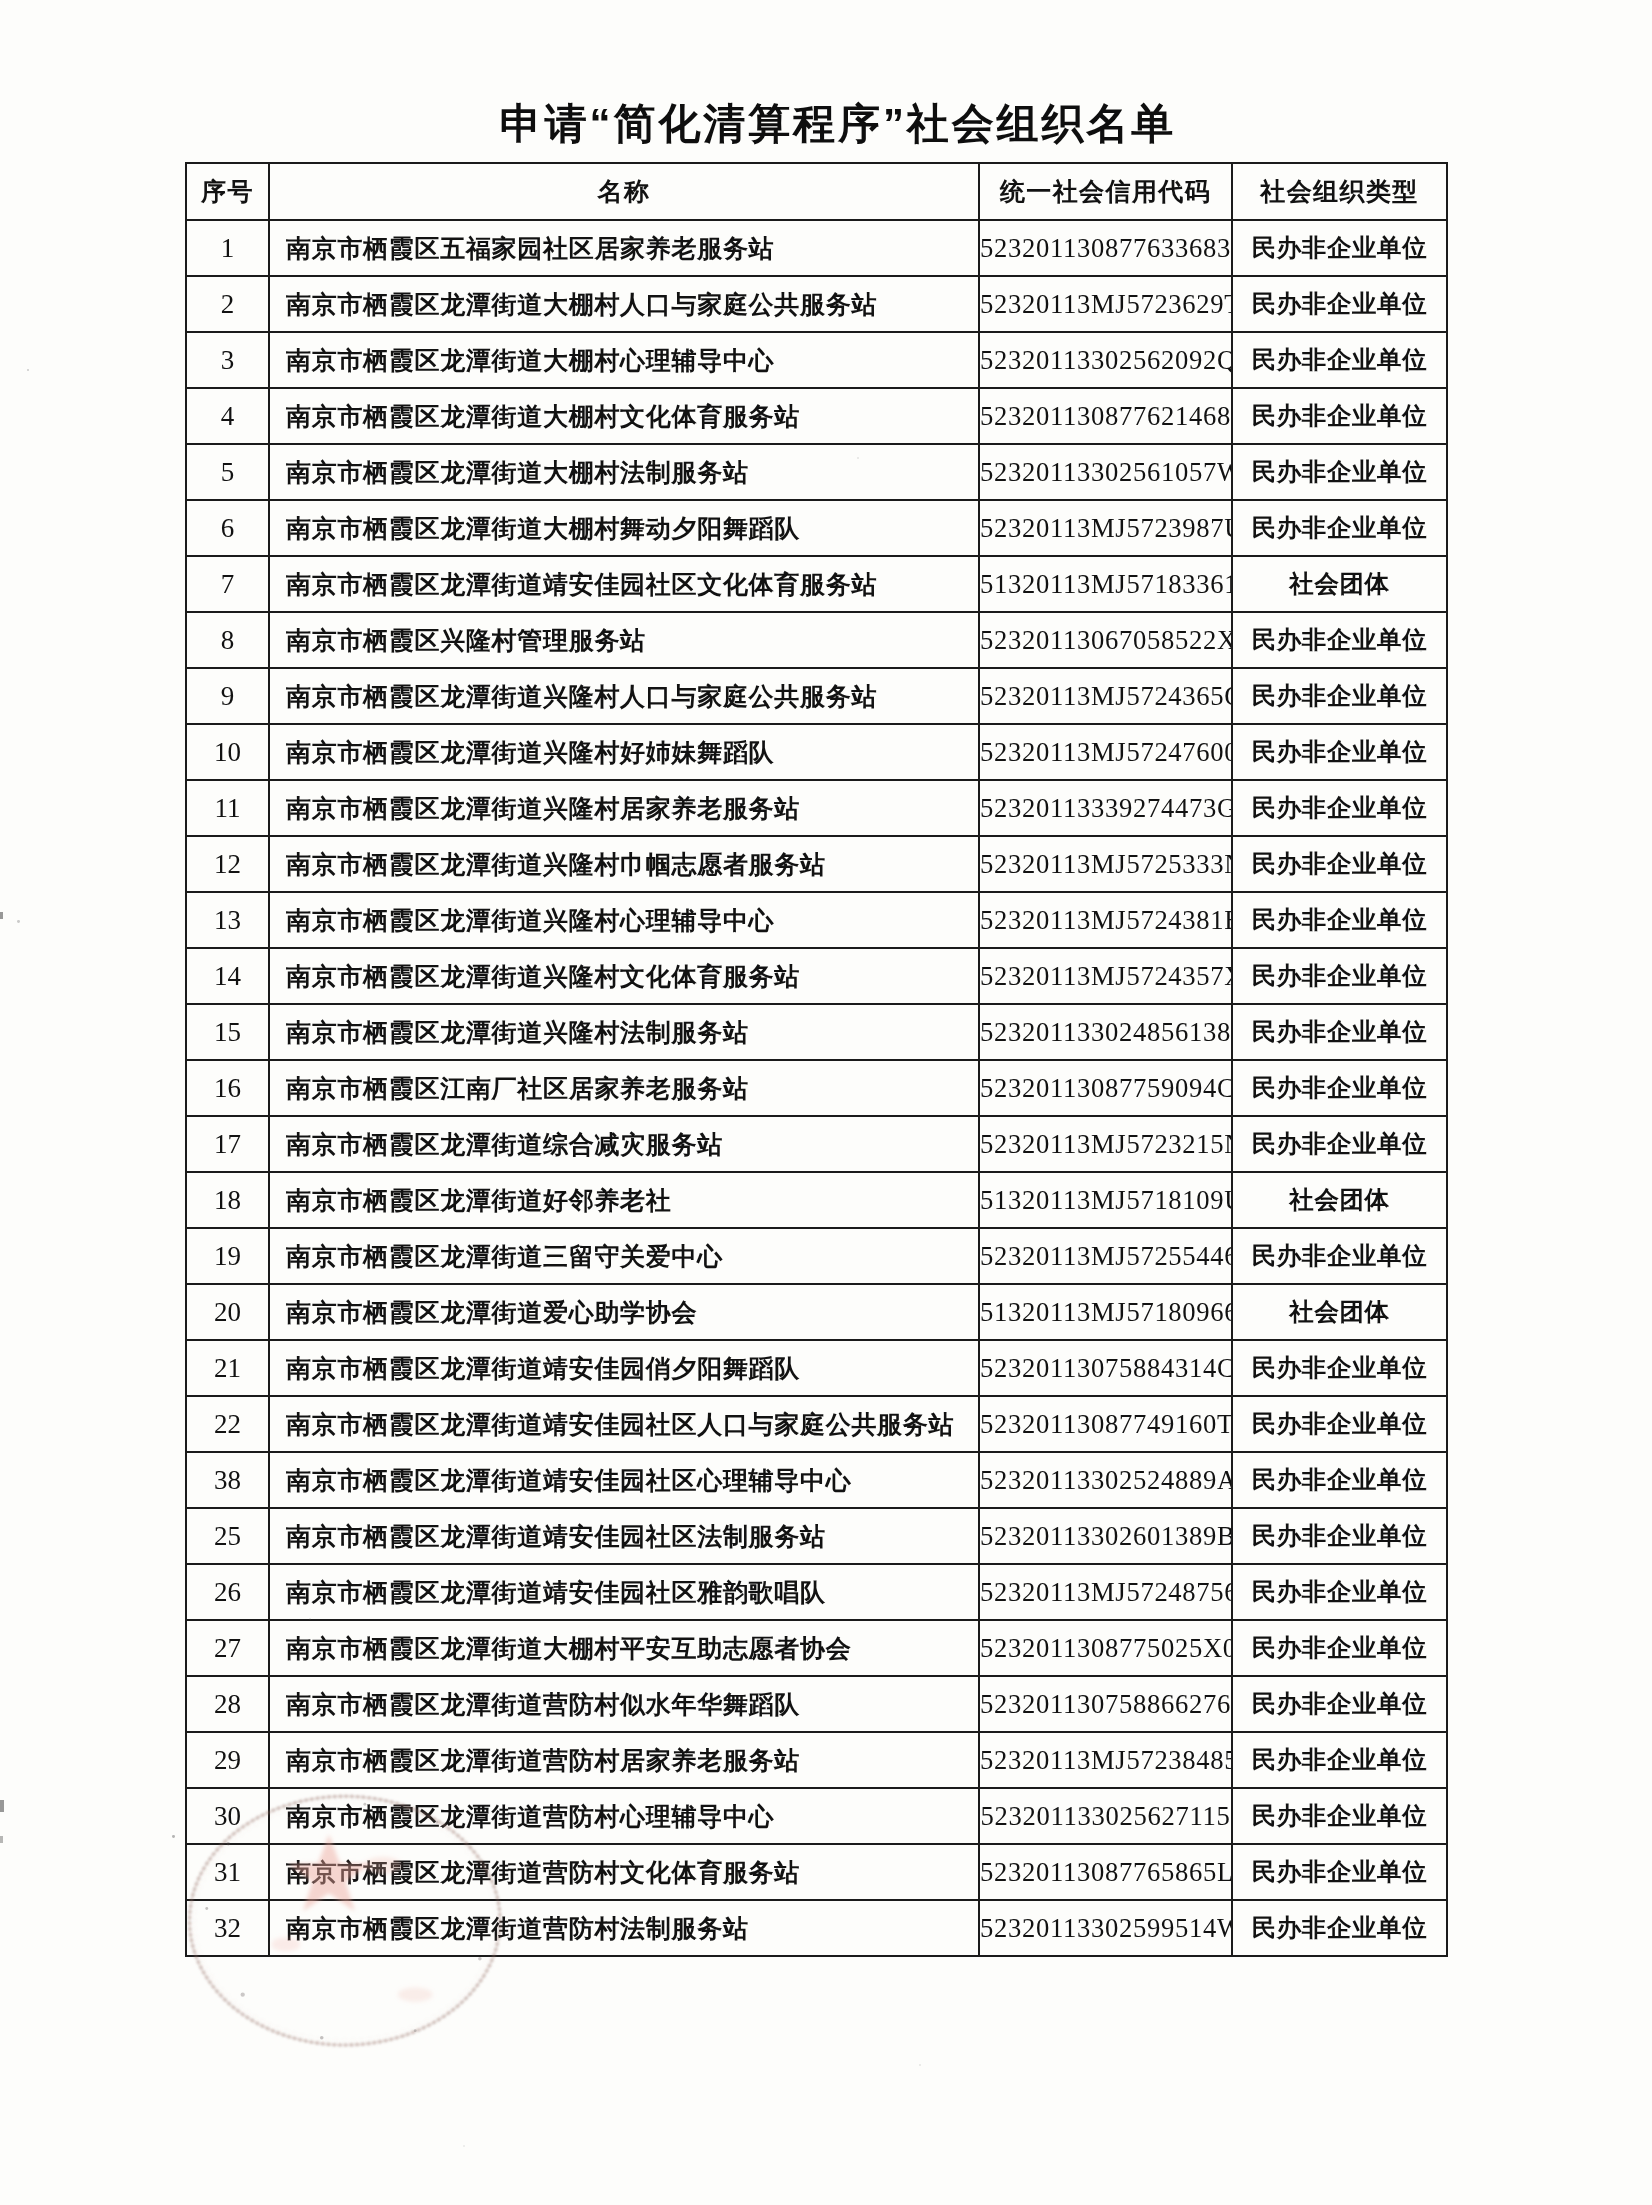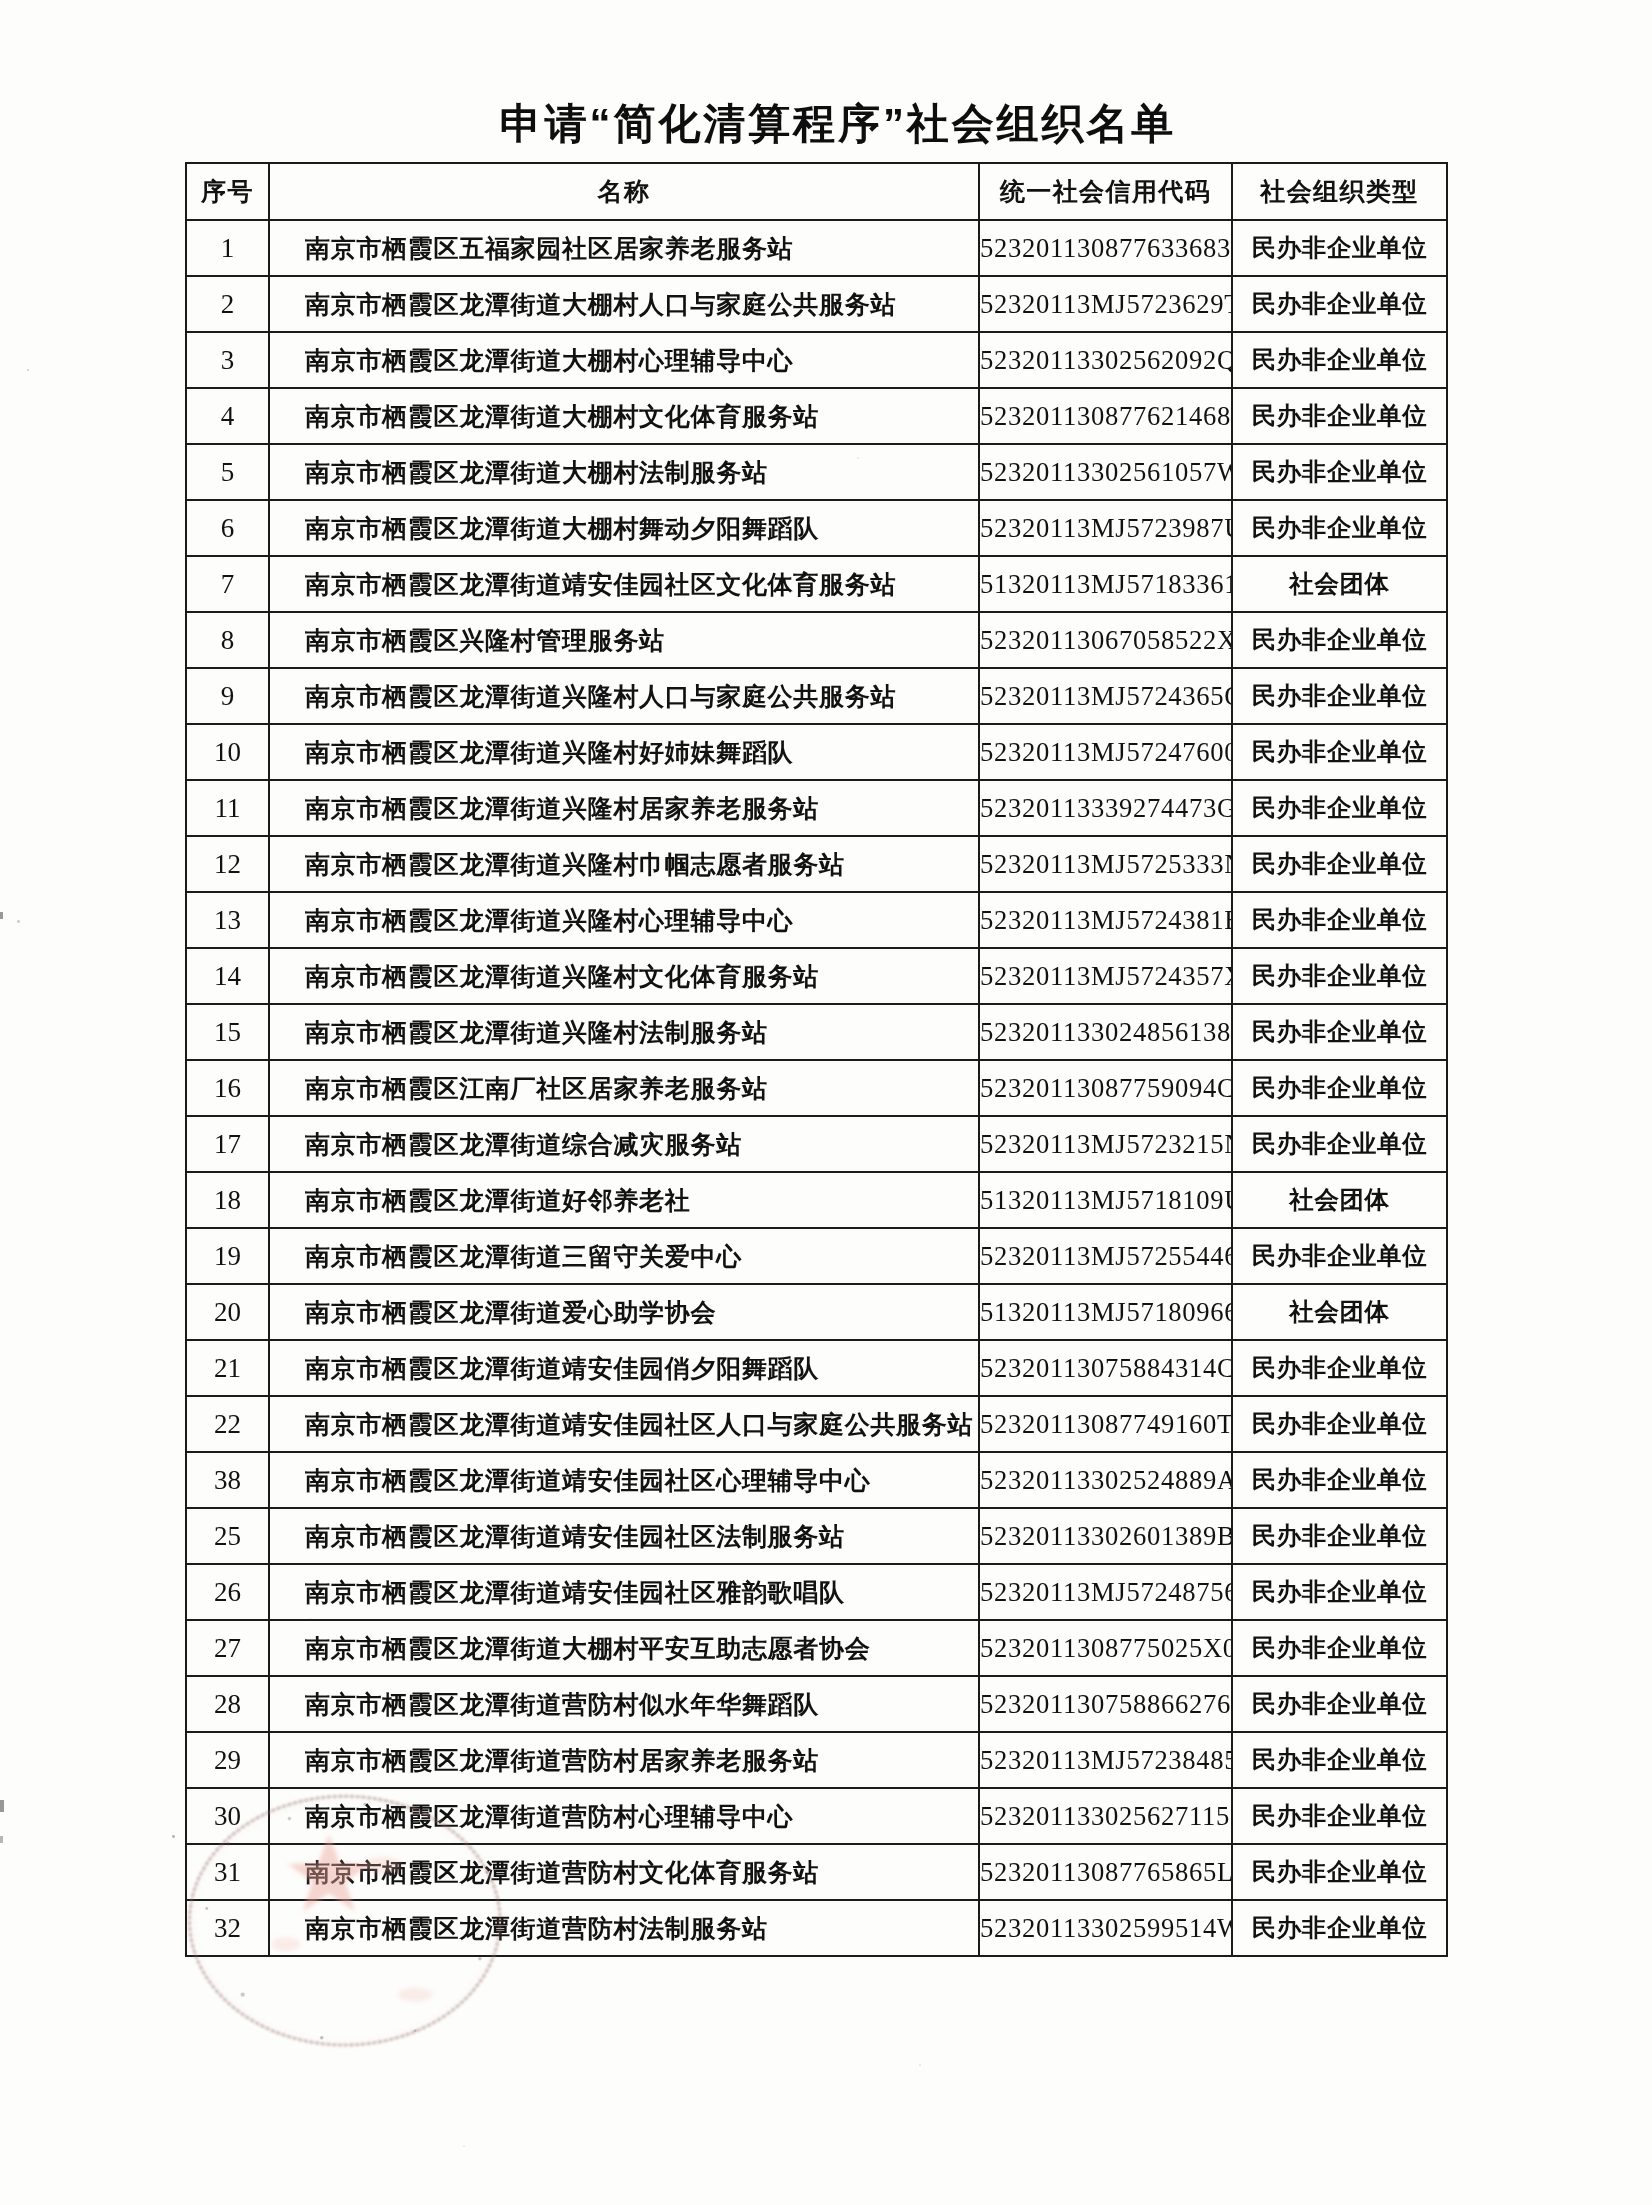--- a/index.html
+++ b/index.html
@@ -49,27 +49,27 @@
   .doc-table tbody td { height: 54px; }
   td.cell-no {
     font-family: "Liberation Serif", "DejaVu Serif", serif;
     font-size: 27px;
     text-align: center;
   }
   td.cell-name {
     font-size: 25px;
     font-weight: bold;
     text-align: left;
-    padding-left: 35px;
+    padding-left: 16px;
     letter-spacing: 0.7px;
   }
   td.cell-code {
     font-family: "Liberation Serif", "DejaVu Serif", serif;
     font-size: 26.6px;
-    text-align: left;
+    text-align: center;
     letter-spacing: 0.7px;
   }
   td.cell-type {
     font-size: 24.4px;
     font-weight: bold;
     text-align: center;
     letter-spacing: 0.7px;
   }
 
   .seal {

